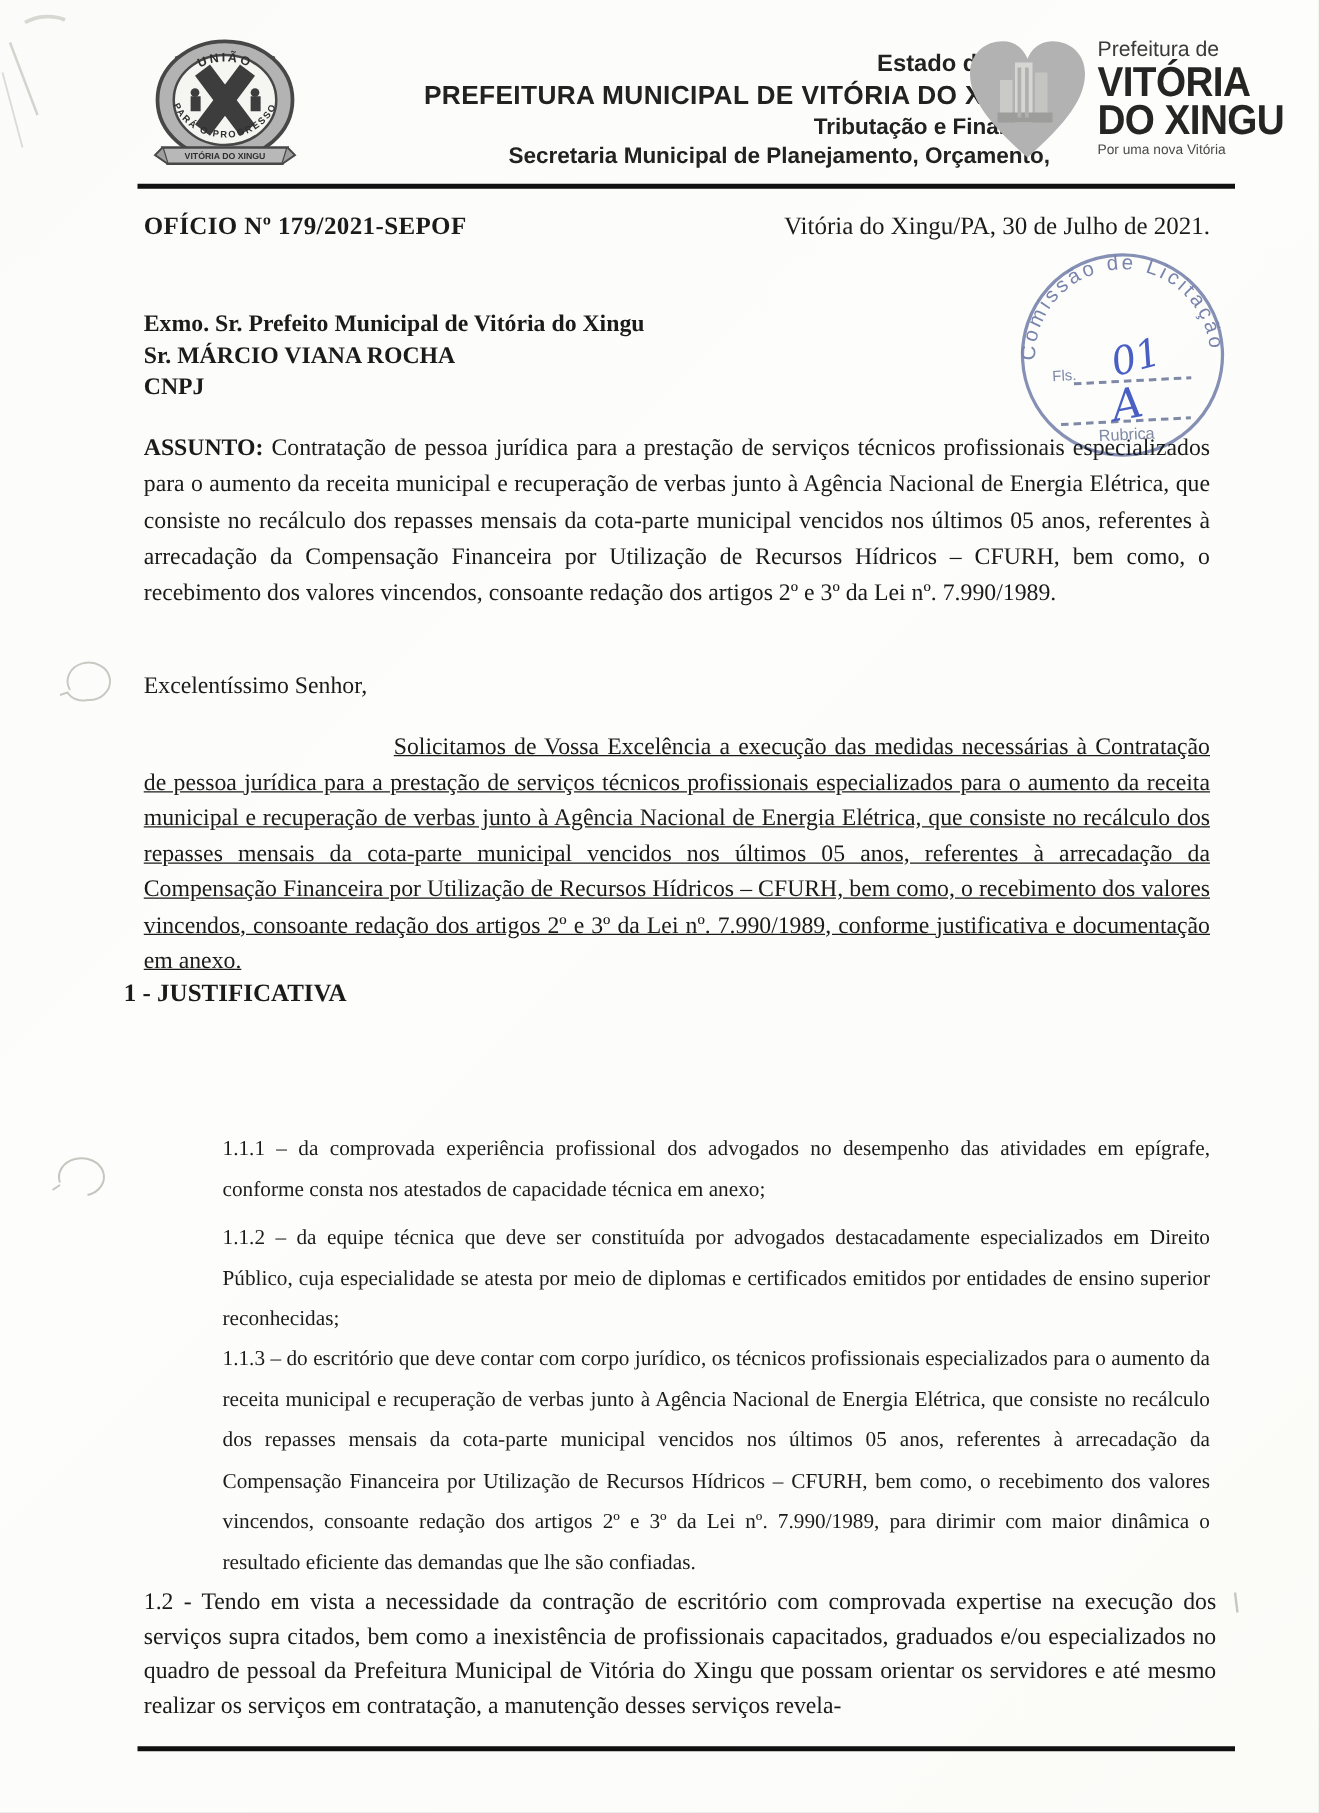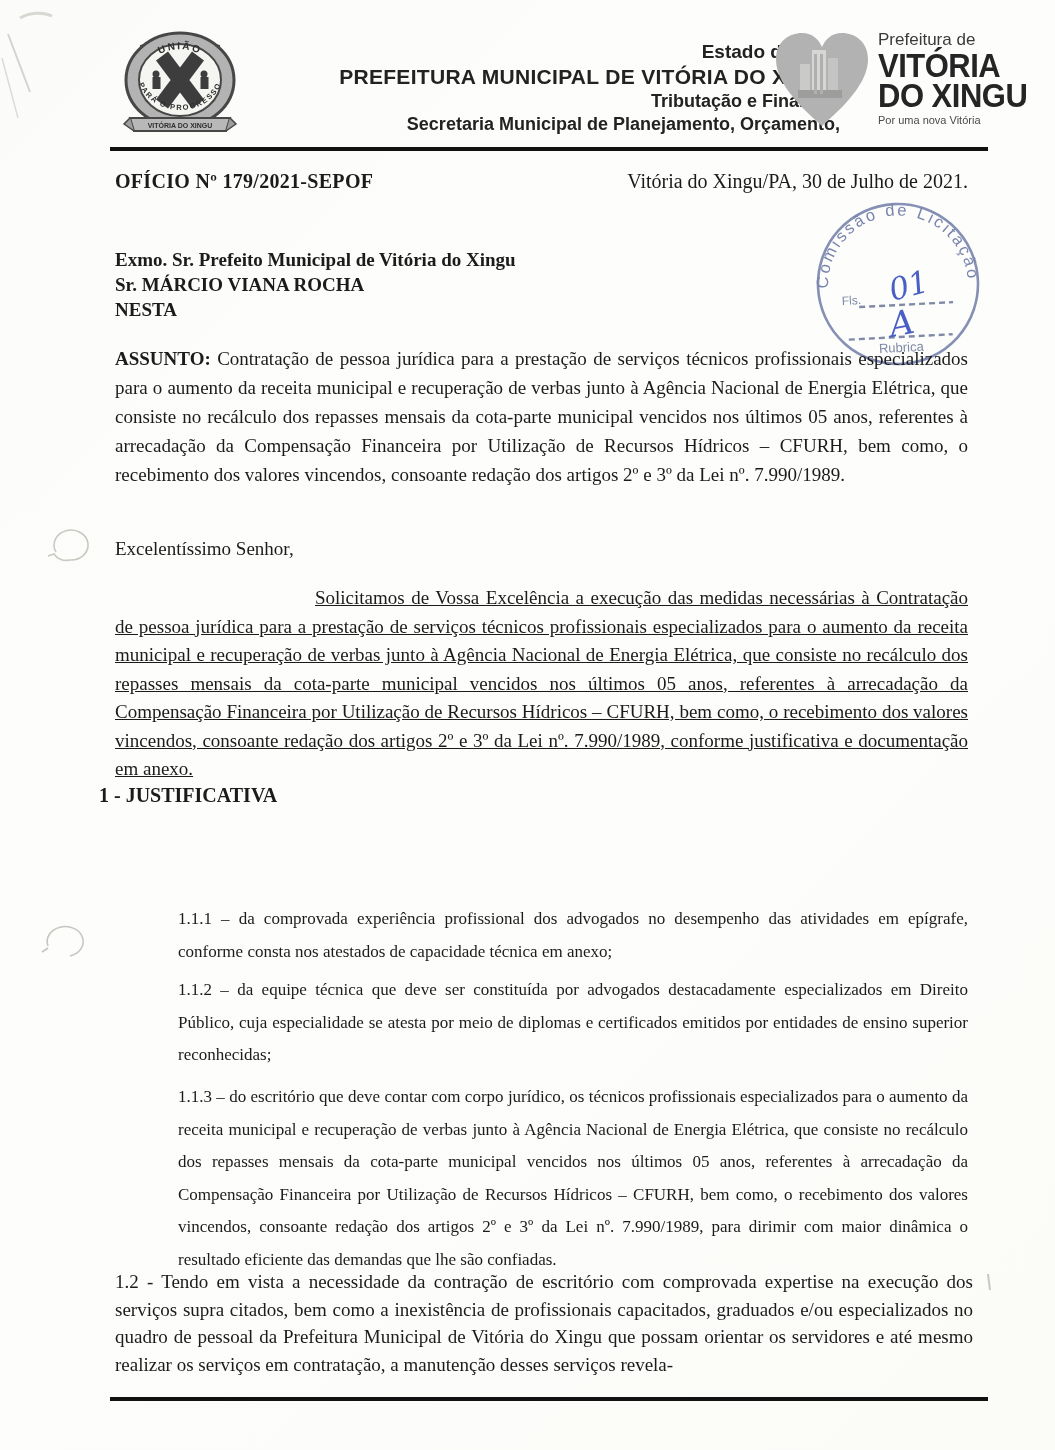--- a/index.html
+++ b/index.html
@@ -37,21 +37,21 @@
   
   .subject { left:115px; top:344px; width:853px; font-size:19px; line-height:29px; }
   .subject-label { font-weight:bold; }
   .salutation { left:115px; top:538px; font-size:19px; }
   .body-par { left:115px; top:584px; width:853px; font-size:19px; line-height:28.5px; text-indent:200px;text-decoration:underline; }
   .sec-title { left:99px; top:784px; font-weight:bold; font-size:20px; }
   .p11 { left:115px; top:832px; width:853px; font-size:19px; line-height:29px; }
   .sub-par { left:178px; width:790px; font-size:17px; line-height:32.5px; }
   .p111 { top:903px; }
   .p112 { top:974px; }
-  .p113 { top:1071px;margin-top:10px; }
+  .p113 { top:1071px; }
   .p12 { left:115px; top:1268px; width:858px; font-size:19px; line-height:27.5px; }
 
   
   .ftr-rule { left:110px; top:1397px; width:878px; height:4px; background:#111; }
   .ftr { left:110px; top:1404px; width:878px; text-align:center; font-weight:bold; }
   .ftr-cnpj { font-size:15px; line-height:19px; }
   .ftr-addr { font-size:16px; line-height:22px; }
 
   
   .stamp { left:812px; top:198px; width:172px; height:172px; transform:rotate(-3deg); opacity:0.92; }
@@ -133,21 +133,21 @@
   <div class="abs hdr-rule"></div>
 
   <div class="abs ref-row">
     <span class="ref-no">OFÍCIO Nº 179/2021-SEPOF</span>
     <span class="dateline">Vitória do Xingu/PA, 30 de Julho de 2021.</span>
   </div>
 
   <div class="abs addressee">
     <div>Exmo. Sr. Prefeito Municipal de Vitória do Xingu</div>
     <div>Sr. MÁRCIO VIANA ROCHA</div>
-    <div>NESTA</div>
+    <div>CNPJ</div>
   </div>
 
   <svg class="abs stamp" viewBox="0 0 172 172">
     <defs>
       <path id="stampRing" d="M24 120 A70 70 0 1 1 148 120" fill="none"></path>
     </defs>
     <circle cx="86" cy="86" r="80" fill="none" stroke="#6e7aa6" stroke-width="2.6" opacity="0.9"></circle>
     <text font-family="Liberation Sans, sans-serif" font-size="16.5" fill="#6e7aa6" letter-spacing="2.5">
       <textPath href="#stampRing" startOffset="50%" text-anchor="middle">Comissão de Licitação</textPath>
     </text>

